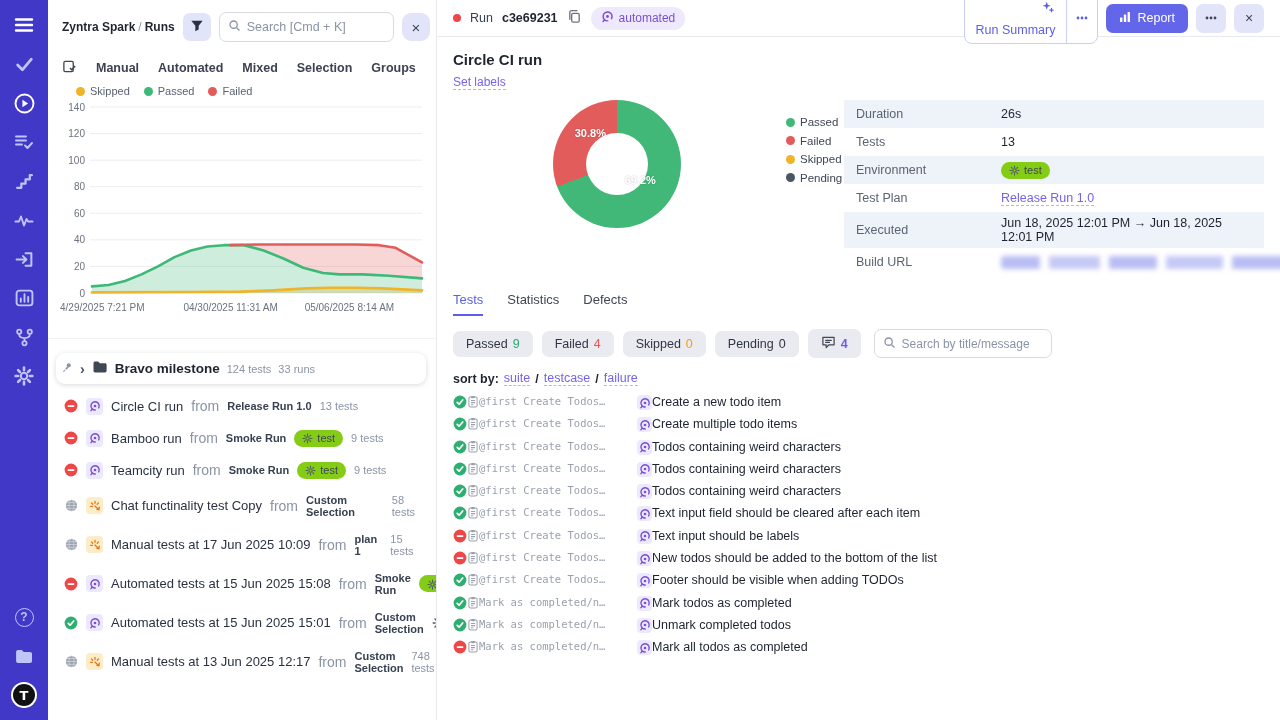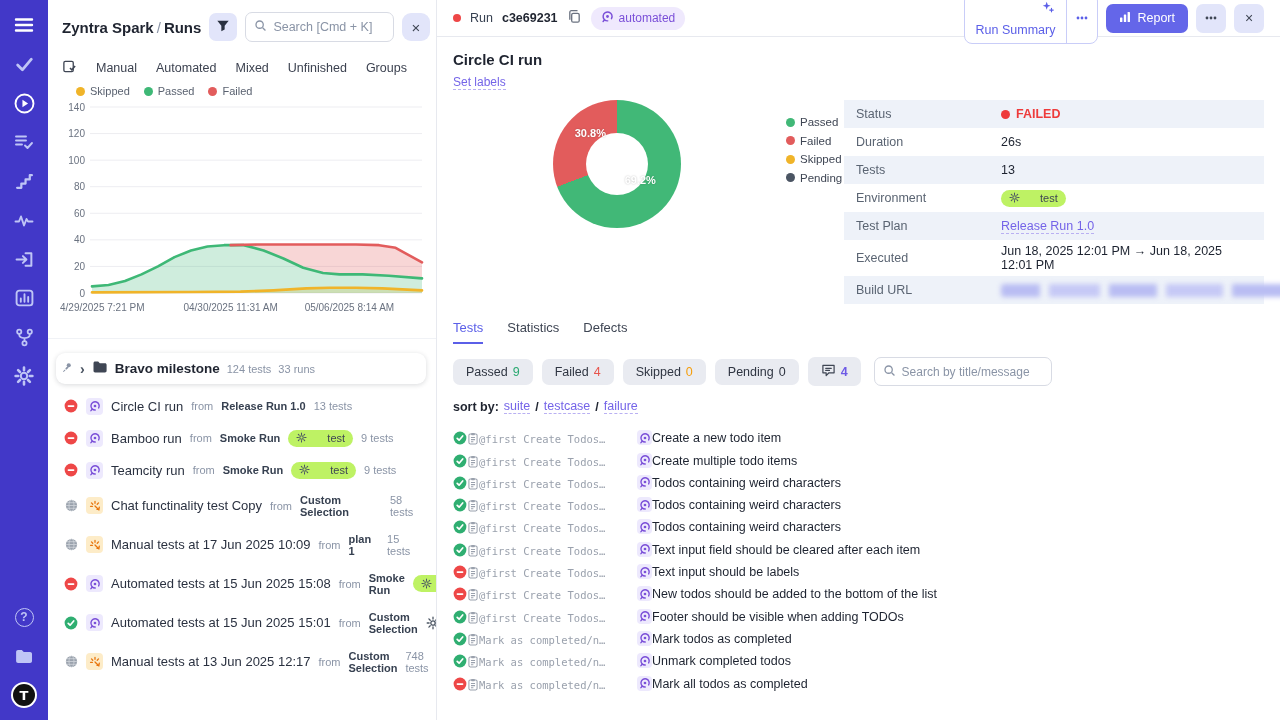--- a/index.html
+++ b/index.html
@@ -13,42 +13,42 @@
   .sicon svg { display:block; }
   .sicon.active { color:#ffffff; }
   .sicon.push { margin-top:auto; }
   .help-circle { width:19px;height:19px;border:1.6px solid #bfc5f6;border-radius:50%;display:grid;place-items:center;font-size:12px;font-weight:700;color:#bfc5f6; }
   .logo-circle { width:26px;height:26px;border-radius:50%;background:#fff;display:grid;place-items:center; }
   .logo-inner { width:22px;height:22px;border-radius:50%;background:#111;display:grid;place-items:center;color:#fff;font-weight:700;font-size:13px;font-family:"DejaVu Sans",sans-serif; }
 
   
   .left-panel { width:389px; flex:none; border-right:1px solid #e7e9ef; display:flex; flex-direction:column; background:#fff; }
   .lp-header { display:flex; align-items:center; gap:8px; padding:12px 6px 8px 14px; }
-  .crumb { font-size:15px; font-weight:700; white-space:nowrap; }
+  .crumb { font-size:12px; font-weight:700; white-space:nowrap; }
   .crumb .sep { color:#8a94a6; font-weight:400; padding:0 3px; }
   .icon-btn { width:28px; height:28px; background:#e2e5fa; border:none; border-radius:7px; display:grid; place-items:center; cursor:pointer; flex:none; }
   .search-box { flex:1; height:30px; border:1px solid #d8dbe4; border-radius:7px; display:flex; align-items:center; gap:6px; padding:0 8px; background:#fff; min-width:0; }
   .search-box input { border:none; outline:none; width:100%; font-size:12.5px; color:#374151; font-family:inherit; }
   .search-box input::placeholder { color:#8a94a6; }
   .lp-tabs { display:flex; align-items:center; gap:19px; padding:9px 14px 6px; font-size:12.5px; color:#3c4250; }
   .lp-tab { cursor:pointer; }
   .chart-wrap { padding:0 8px 0 10px; }
   .chart-legend { display:flex; gap:14px; font-size:11px; color:#5a6270; padding:2px 0 0 18px; }
   .leg-item { display:flex; align-items:center; gap:5px; }
   .leg-dot { width:9px; height:9px; border-radius:50%; }
   .runs-section { flex:1; border-top:1px solid #f0f2f6; margin-top:16px; padding:14px 0 0 8px; overflow:hidden; }
   .milestone-row { display:flex; align-items:center; gap:7px; background:#fff; box-shadow:0 1px 5px rgba(16,24,40,.16); border-radius:9px; padding:7px 10px 7px 6px; margin:0 10px 6px 0; cursor:pointer; }
   .milestone-title { font-weight:700; font-size:13.5px; }
   .muted-xs { font-size:11px; color:#8a94a6; }
   .chev { color:#4b5563; font-size:14px; font-weight:700; line-height:1; }
   .run-row { display:flex; align-items:center; gap:8px; padding:7.5px 12px 7.5px 8px; cursor:pointer; }
   .run-title { font-size:13px; color:#2a3140; white-space:nowrap; }
-  .from-lbl { font-size:11px; color:#8a94a6; }
+  .from-lbl { font-size:14px; color:#8a94a6; }
   .from-target { font-size:11px; font-weight:700; color:#374151; }
-  .env-pill { display:inline-flex; align-items:flex-start; gap:20px; background:#bef264; border-radius:10px; padding:2.5px 8px; font-size:11px; color:#3f4654; }
+  .env-pill { display:inline-flex; align-items:flex-end; gap:4px; background:#84cc16; border-radius:10px; padding:2.5px 8px; font-size:11px; color:#3f4654; }
   .type-ic { width:17px; height:17px; border-radius:4px; display:grid; place-items:center; flex:none; }
   .type-auto { background:#ede9fd; }
   .type-manual { background:#fdecc8; }
   .st-ic { width:14px; height:14px; flex:none; display:grid; place-items:center; }
   .right-slot { margin-left:auto; display:flex; align-items:center; }
 
   
   .right-panel { flex:1; display:flex; flex-direction:column; min-width:0; }
   .rp-topbar { height:37px; flex:none; border-bottom:1px solid #e7e9ef; display:flex; align-items:center; gap:9px; padding:0 16px; }
   .run-dot { width:8px; height:8px; border-radius:50%; background:#ee4747; flex:none; }
@@ -84,21 +84,21 @@
   .filters { display:flex; gap:9px; margin-top:13px; align-items:center; }
   .pill { display:flex; align-items:center; gap:5px; background:#e9ebf1; border:none; border-radius:7px; padding:6px 13px; font-size:12.5px; color:#2f3542; font-weight:500; cursor:pointer; font-family:inherit; }
   .cnt-green { color:#2aa971; } .cnt-red { color:#e8554d; } .cnt-orange { color:#f59e0b; } .cnt-dark { color:#2f3542; } .cnt-purple { color:#6d5ae6; font-weight:700; }
   .search2 { width:178px; height:29px; border:1px solid #d8dbe4; border-radius:7px; display:flex; align-items:center; gap:6px; padding:0 8px; margin-left:4px; }
   .search2 input { border:none; outline:none; width:100%; font-size:12px; font-family:inherit; color:#ec4899; }
   .search2 input::placeholder { color:#8a94a6; }
   .sortby { margin-top:13px; font-size:12.5px; display:flex; gap:5px; align-items:center; }
   .sortby .lbl { font-weight:700; }
   .sort-link { color:#7464e8; border-bottom:1px dashed #b9b0f2; cursor:pointer; }
   .tests-list { margin-top:9px; }
-  .trow { display:flex; align-items:flex-end; gap:0; height:22.3px; cursor:pointer; }
+  .trow { display:flex; align-items:flex-start; gap:0; height:22.3px; cursor:pointer; }
   .suite-name { font-family:"DejaVu Sans Mono",monospace; font-size:10.5px; color:#9aa1ad; width:158px; flex:none; white-space:nowrap; overflow:hidden; }
   .auto-mini { width:15px; height:15px; border-radius:4px; background:#ede9fd; display:grid; place-items:center; flex:none; }
   .t-title { font-size:12.5px; color:#1d2330; white-space:nowrap; }
   .axis-txt { font-size:10px; fill:#6a7280; }
 </style>
 </head>
 <body>
 
 <div class="app">
 
@@ -198,25 +198,25 @@
       <button class="icon-btn" style="border-radius:9px;">
         <span style="font-size:15px;color:#3f4654;line-height:1;">×</span>
       </button>
     </div>
 
     <div class="lp-tabs">
       <span class="lp-tab"><svg width="15" height="15" viewBox="0 0 16 16" fill="none" stroke="#3f4654" stroke-width="1.4">
             <rect x="2" y="2.5" width="10" height="11" rx="1.5"></rect>
             <path d="M8.5 9.5l2 2 3.5-4" stroke-width="1.6"></path>
           </svg></span>
-      <span id="lp-tabs-items" style="display:flex;gap:19px;">
+      <span id="lp-tabs-items" style="display:flex;gap:19px;font-weight:bold;">
           <span class="lp-tab">Manual</span>
           <span class="lp-tab">Automated</span>
           <span class="lp-tab">Mixed</span>
-          <span class="lp-tab">Unfinished</span>
+          <span class="lp-tab">Selection</span>
           <span class="lp-tab">Groups</span>
         </span>
     </div>
 
     <div class="chart-wrap">
       <div class="chart-legend" id="area-legend">
           <span class="leg-item">
             <span class="leg-dot" style="background: rgb(240, 180, 41);"></span>
             <span>Skipped</span>
           </span>
@@ -543,24 +543,20 @@
               <span class="leg-dot" style="background: rgb(240, 180, 41);"></span>
               <span>Skipped</span>
             </span>
             <span class="leg-item">
               <span class="leg-dot" style="background: rgb(75, 85, 99);"></span>
               <span>Pending</span>
             </span>
           </div>
         <div class="details" id="details-table">
             <div class="detail-row">
-              <span class="dlabel">Status</span>
-              <span class="failed-val"><span class="dot"></span>FAILED</span>
-            </div>
-            <div class="detail-row">
               <span class="dlabel">Duration</span>
               <span class="dvalue">26s</span>
             </div>
             <div class="detail-row">
               <span class="dlabel">Tests</span>
               <span class="dvalue">13</span>
             </div>
             <div class="detail-row">
               <span class="dlabel">Environment</span>
               <span class="dvalue">

